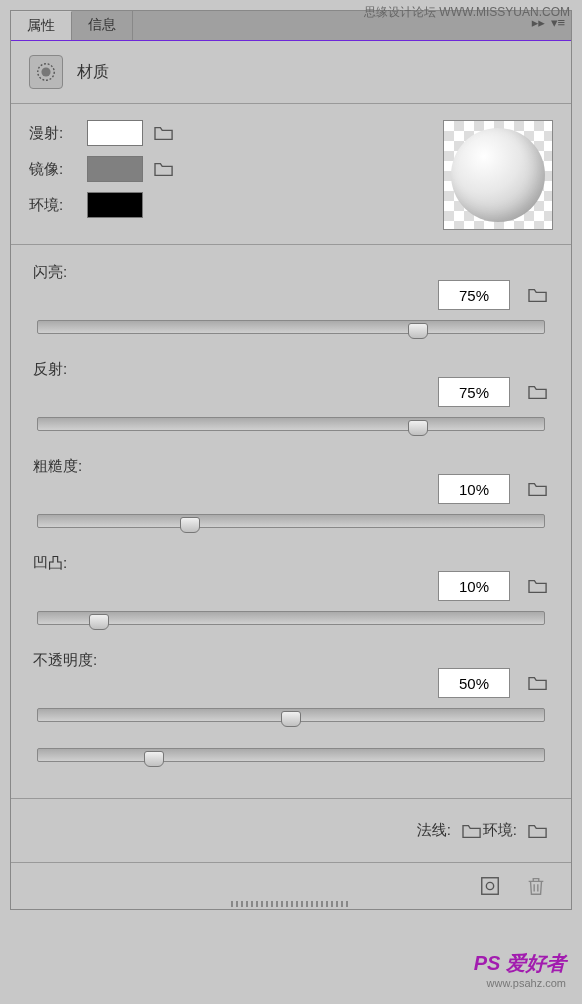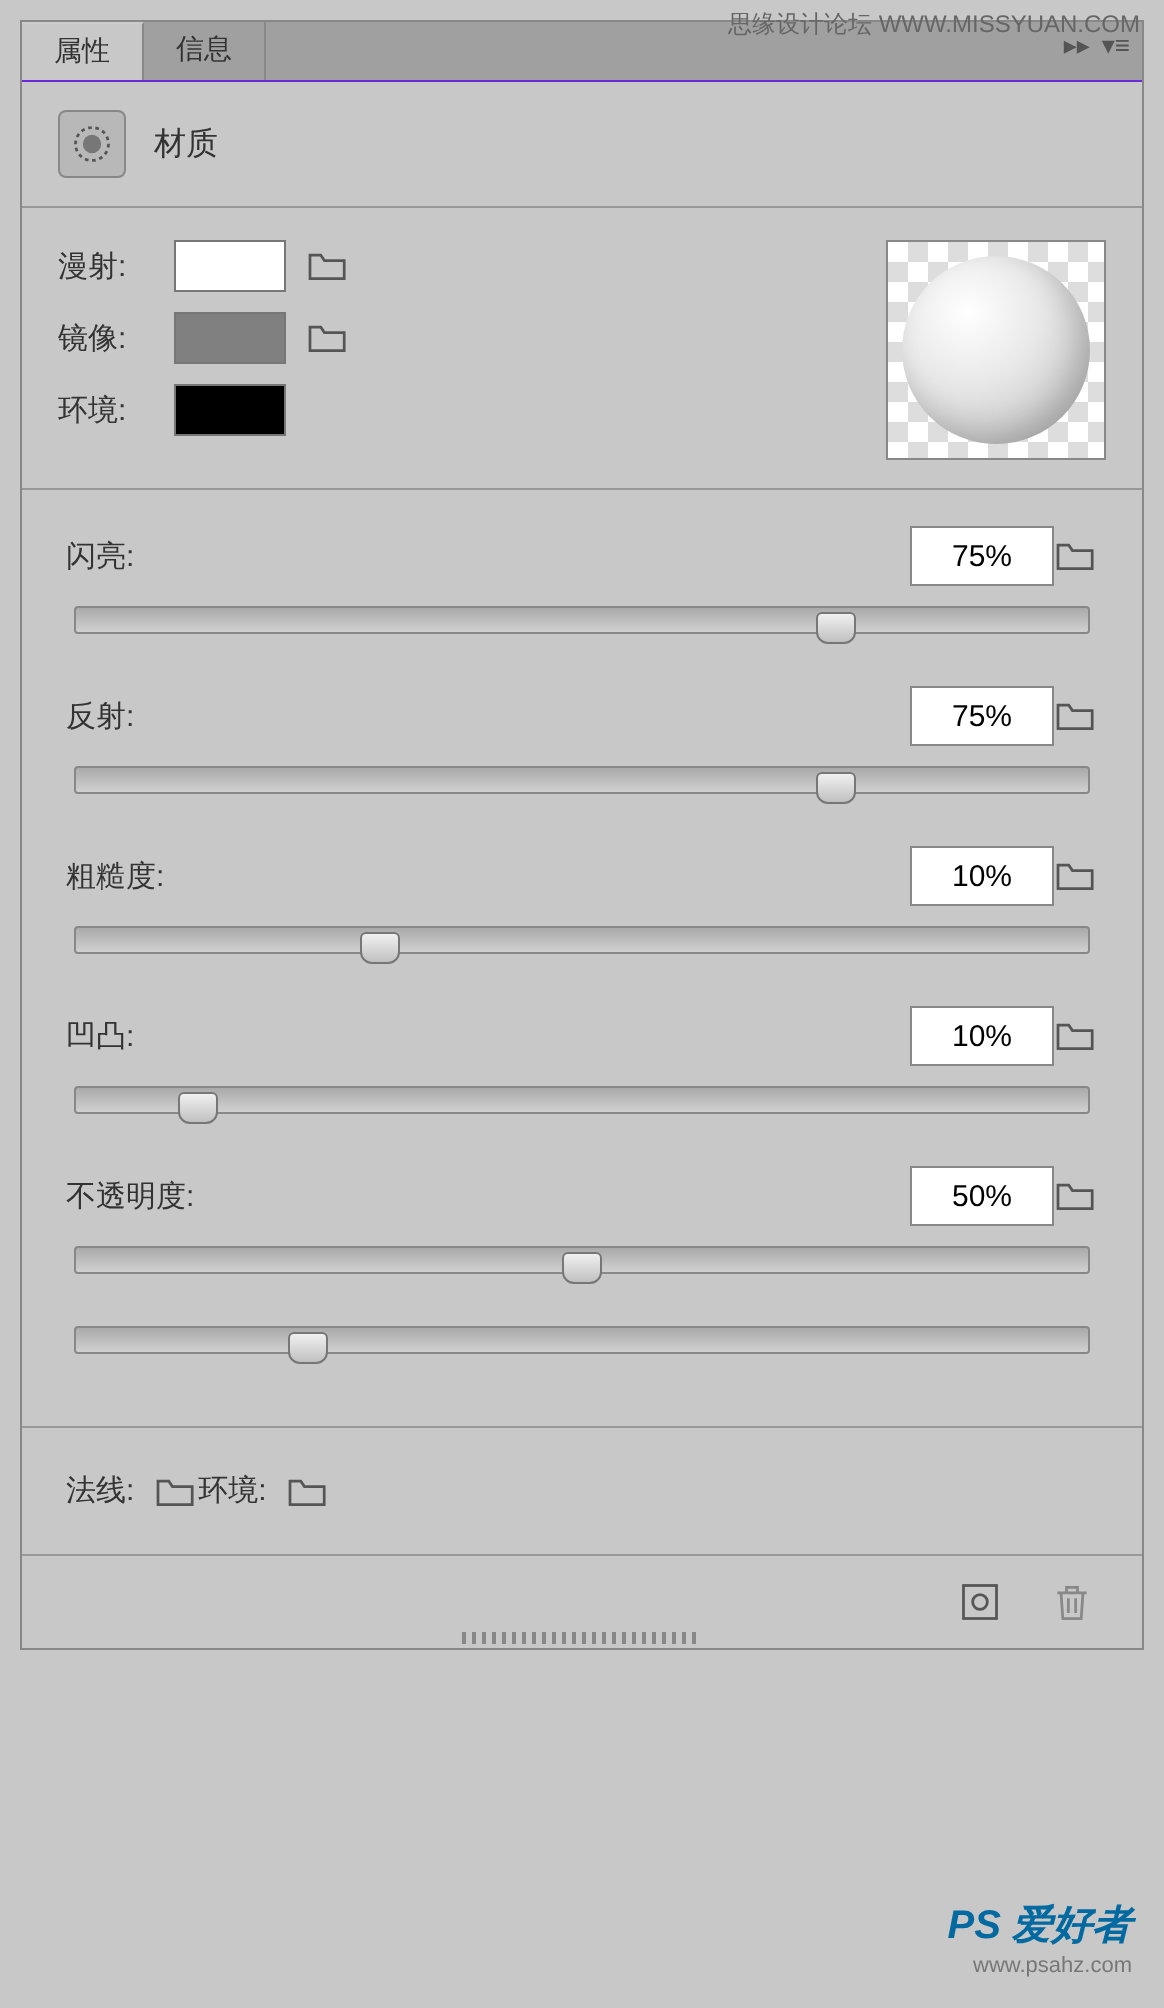--- a/index.html
+++ b/index.html
@@ -125,26 +125,26 @@
   background: radial-gradient(circle at 35% 30%, #fff 0%, #e8e8e8 40%, #ccc 70%, #aaa 100%);
   box-shadow: inset -6px -6px 14px rgba(0,0,0,0.15);
 }
 .sliders-section {
   padding: 18px 22px 10px;
   border-bottom: 1px solid #999;
 }
 .slider-row { margin-bottom: 26px; }
 .slider-top {
   display: flex;
-  align-items: center;
+  align-items: flex-start;
   justify-content: space-between;
   margin-bottom: 10px;
 }
 .slider-label { font-size: 15px; }
-.slider-right { display: flex; align-items: center; gap: 0; }
+.slider-right { display: flex; align-items: center; gap: 17px; margin-top: 17px; }
 .slider-value {
   width: 72px;
   height: 30px;
   background: #fff;
   border: 1px solid #888;
   text-align: center;
   font-size: 15px;
   padding: 4px 2px;
 }
 .slider-track {
@@ -162,21 +162,21 @@
   height: 16px;
   background: linear-gradient(to bottom, #f0f0f0, #c0c0c0);
   border: 1px solid #777;
   border-radius: 3px 3px 6px 6px;
   transform: translateX(-50%);
   cursor: pointer;
 }
 .bottom-section {
   padding: 22px 22px;
   display: flex;
-  justify-content: flex-start;
+  justify-content: flex-end;
   align-items: center;
   border-bottom: 1px solid #999;
 }
 .bottom-item { display: flex; align-items: center; gap: 10px; }
 .footer-bar {
   padding: 10px 22px;
   display: flex;
   justify-content: flex-end;
   align-items: center;
   gap: 20px;
@@ -200,21 +200,21 @@
 }
 .watermark-bottom {
   position: absolute;
   bottom: 14px;
   right: 16px;
   font-size: 11px;
   color: #777;
   text-align: right;
   line-height: 1.3;
 }
-.watermark-bottom .big { font-size: 20px; font-weight: bold; font-style: italic; color: #0369a1; text-align: center; }
+.watermark-bottom .big { font-size: 20px; font-weight: bold; font-style: italic; color: #a21caf; text-align: center; }
 </style>
 </head>
 <body>
 
 <div class="watermark-top">思缘设计论坛  WWW.MISSYUAN.COM</div>
 
 <div class="panel">
 
   <div class="tab-bar">
     <div class="tab active">属性</div>

